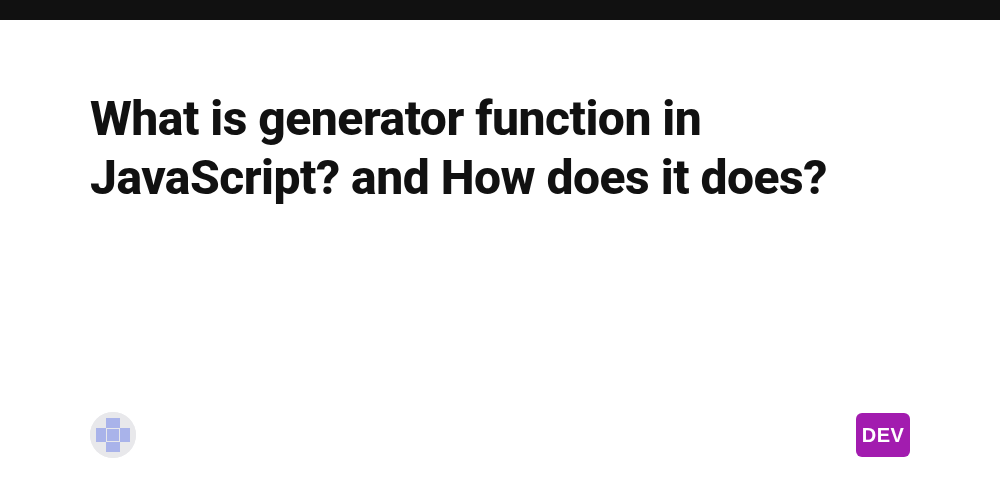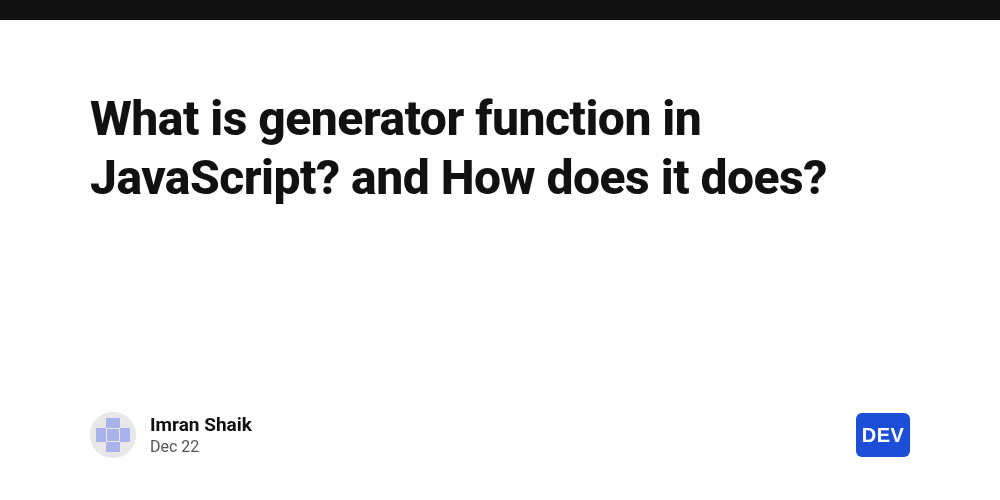--- a/index.html
+++ b/index.html
@@ -57,21 +57,21 @@
     line-height: 1.25;
   }
   .post-date {
     font-size: 16px;
     color: #555555;
     line-height: 1.25;
   }
   .dev-badge {
     width: 54px;
     height: 44px;
-    background: #1d4ed8;
+    background: #a21caf;
     border-radius: 6px;
     color: #ffffff;
     display: flex;
     align-items: center;
     justify-content: center;
     font-weight: 800;
     font-size: 20px;
     letter-spacing: 0.5px;
     font-family: Arial, sans-serif;
   }
@@ -92,21 +92,17 @@
         <rect width="46" height="46" fill="#e8e8eb"></rect>
         <g fill="#a9b3ea">
           <rect x="16" y="6" width="14" height="10"></rect>
           <rect x="6" y="16" width="10" height="14"></rect>
           <rect x="30" y="16" width="10" height="14"></rect>
           <rect x="16" y="30" width="14" height="10"></rect>
           <rect x="17" y="17" width="12" height="12"></rect>
         </g>
       </svg>
     </div>
-    <div class="author-text">
-      <span class="author-name">Imran Shaik</span>
-      <span class="post-date">Dec 22</span>
-    </div>
   </div>
   <div class="dev-badge">
     <span>DEV</span>
   </div>
 </div>
 
 </body></html>

